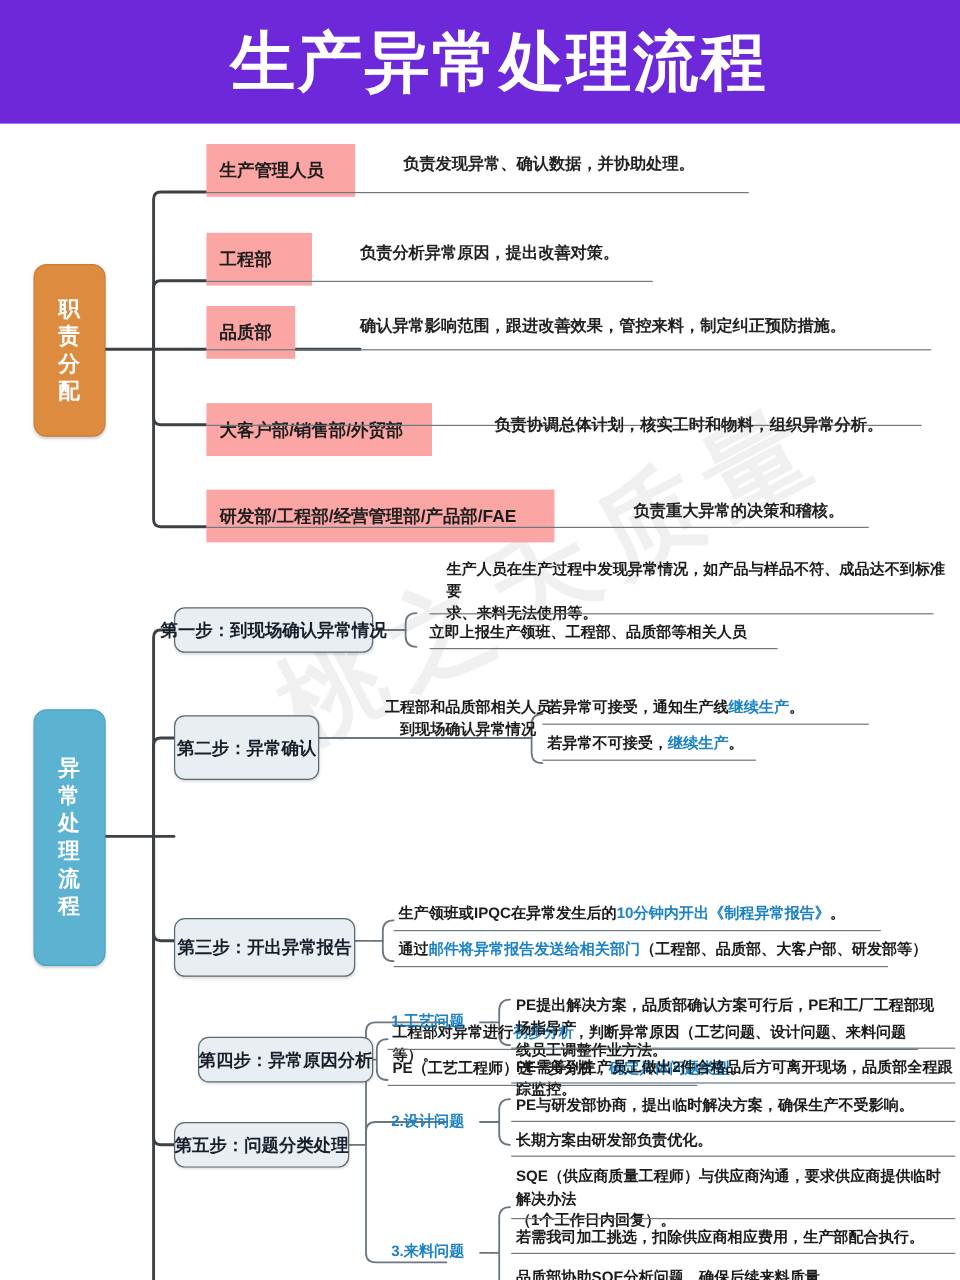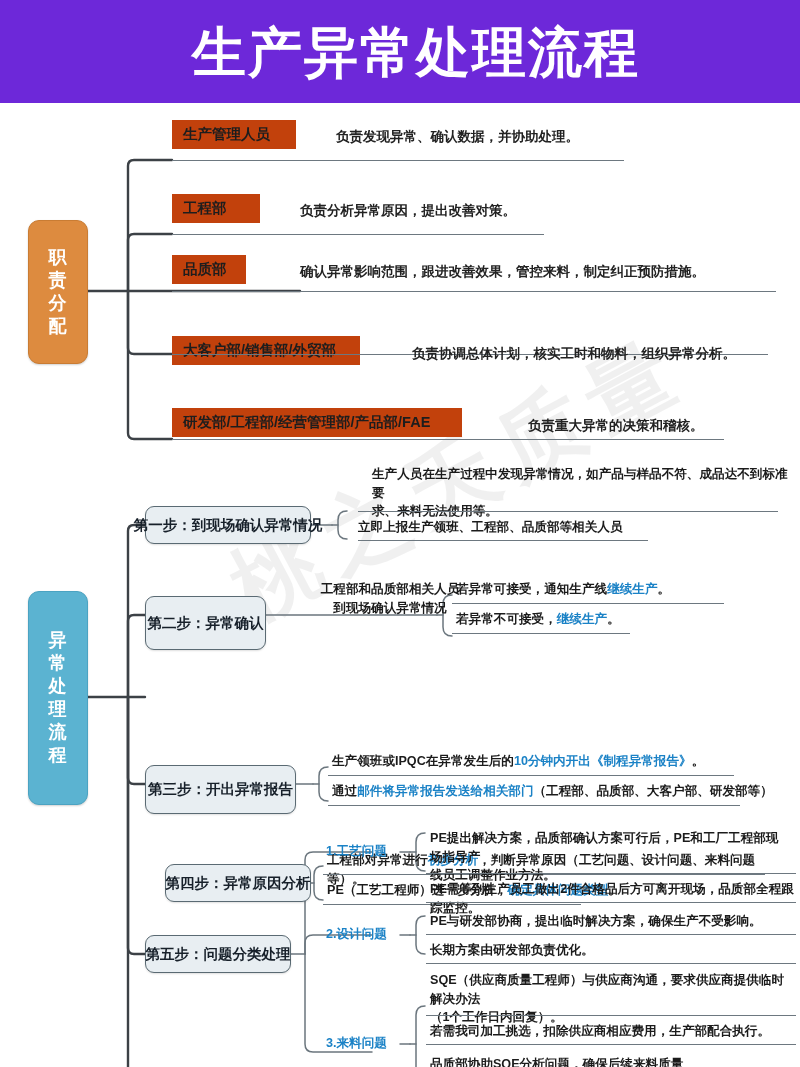--- a/index.html
+++ b/index.html
@@ -41,21 +41,21 @@
     background:#dd8b3f;border:1px solid #c97c33;
   }
   #root-process{
     left:28px;top:488px;width:58px;height:212px;
     background:#5bb3d1;border:1px solid #4ba3c2;
   }
   .root-node span{display:block;}
 
   
   .dept-chip{
-    position:absolute;background:#c2410c;height:29px;display:flex;
+    position:absolute;background:#fca5a5;height:44px;display:flex;
     align-items:center;padding:0 11px;box-sizing:border-box;
     font-size:14.5px;font-weight:bold;color:#1d1d1d;white-space:nowrap;
   }
   
   .resp-text{
     position:absolute;font-size:13.5px;font-weight:bold;color:#222;
     white-space:nowrap;line-height:1.5;
   }
   
   .step-box{

